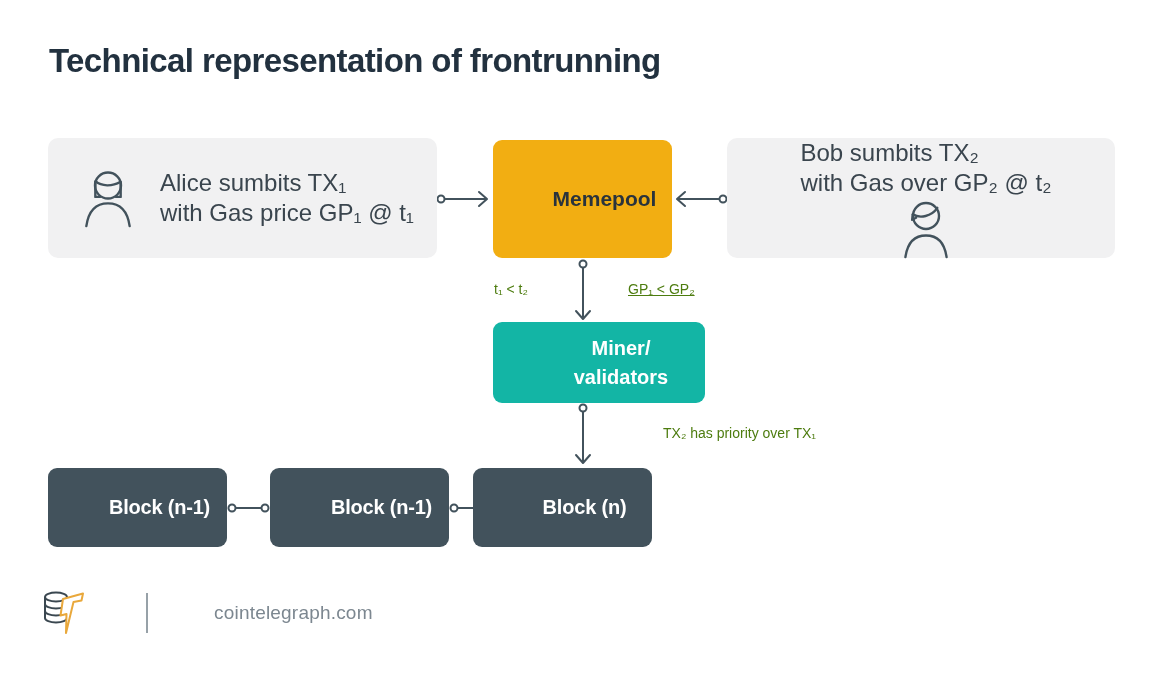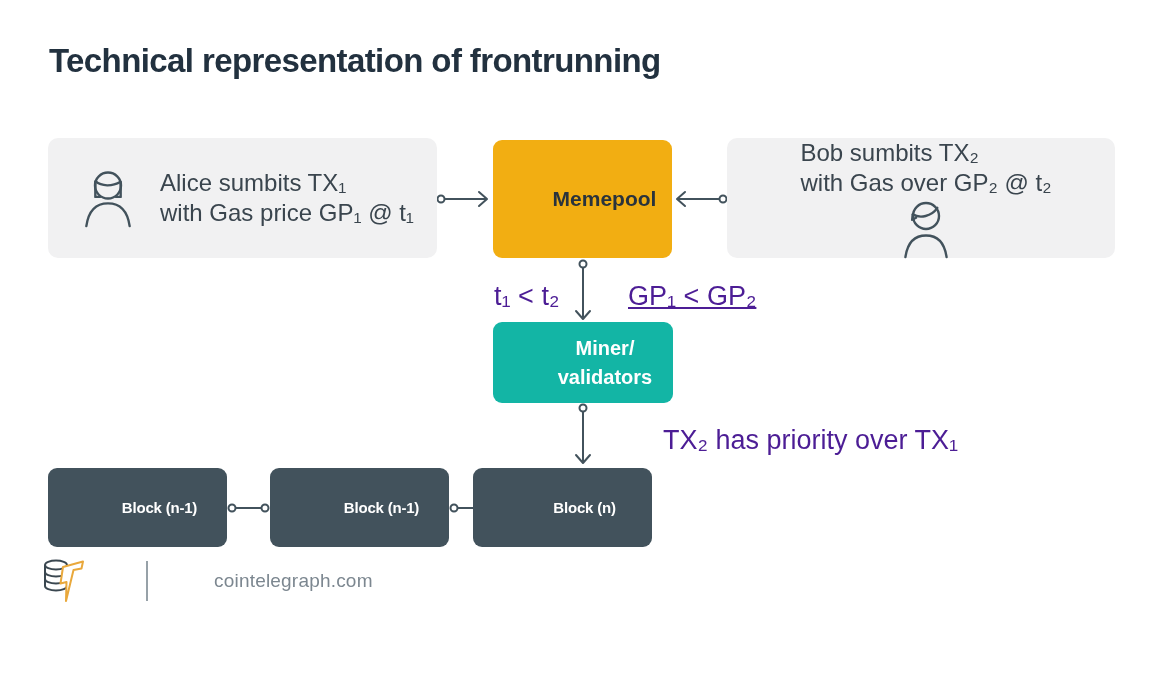--- a/index.html
+++ b/index.html
@@ -32,30 +32,30 @@
   .card .person{flex:0 0 auto; display:block;}
   .card-alice .person{margin-right:26px;}
   .person path, .person circle{stroke:var(--slate); stroke-width:2.2; fill:none; stroke-linecap:round; stroke-linejoin:round;}
 
   .node{
     position:absolute; display:flex; flex-direction:column;
     align-items:center; justify-content:center; text-align:center;
     font-weight:700; border-radius:9px;padding-left:44px;
   }
   .node-memepool{left:493px; top:140px; width:179px; height:118px; background:var(--amber); color:#2A333C; font-size:21px;}
-  .node-miner{left:493px; top:322px; width:180px; height:81px; background:var(--teal); color:#fff; font-size:20px; line-height:29px;}
-  .node-block{top:468px; width:179px; height:79px; background:var(--slate); color:#fff; font-size:15px; letter-spacing:-0.2px;}
+  .node-miner{left:493px; top:322px; width:212px; height:81px; background:var(--teal); color:#fff; font-size:20px; line-height:29px;}
+  .node-block{top:468px; width:179px; height:79px; background:var(--slate); color:#fff; font-size:20px; letter-spacing:-0.2px;}
   .block-0{left:48px;} .block-1{left:270px;} .block-2{left:473px;}
 
-  .edge-label{position:absolute; font-size:27px; color:#4c1d95; white-space:nowrap;}
+  .edge-label{position:absolute; font-size:14px; color:#4d7c0f; white-space:nowrap;}
   .label-time{left:494px; top:281px;}
   .label-gas{left:628px; top:281px;text-decoration:underline;}
   .label-priority{left:663px; top:425px;}
 
-  .footer{position:absolute; left:40px; top:556px; display:flex; align-items:center;gap:46px;}
+  .footer{position:absolute; left:40px; top:588px; display:flex; align-items:center;gap:46px;}
   .logo{display:block;}
   .logo .coin{stroke:#3A4750; stroke-width:2; fill:none;}
   .logo .bolt{stroke:#E9A83B; stroke-width:2; fill:#fff; stroke-linejoin:round;}
   .footer-divider{width:2px; height:40px; background:#97A1A8; margin:0 20px 0 14px;}
   .footer-site{font-size:19px; color:var(--footer-text); letter-spacing:0.2px;}
 </style>
 </head>
 <body>
 
 <div class="canvas">

